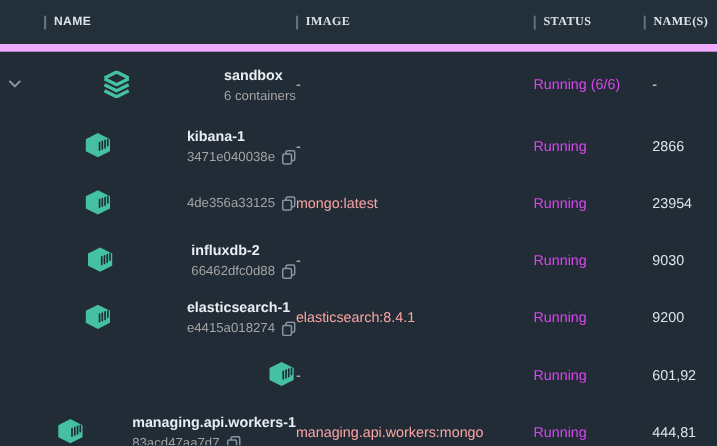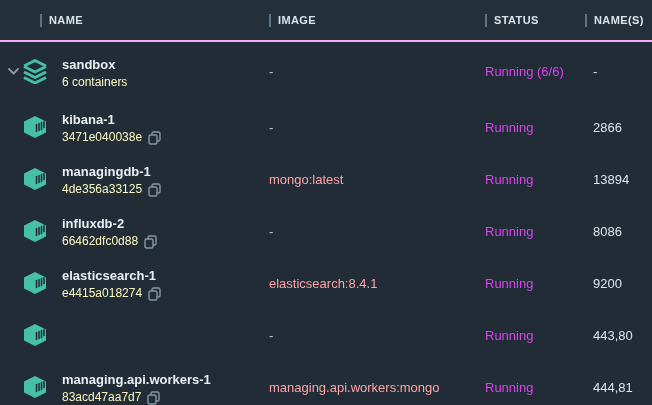--- a/index.html
+++ b/index.html
@@ -10,48 +10,48 @@
     -webkit-font-smoothing:antialiased;
   }
   .table{width:652px;height:405px;display:flex;flex-direction:column;}
 
   
   .thead{
     height:40px;flex:0 0 40px;
     display:grid;grid-template-columns:269px 216px 100px 1fr;
     align-items:center;
     background:#243039;
-    border-bottom:2px solid #f0abfc;
+    border-bottom:7px solid #f0abfc;
   }
   .hcell{display:flex;align-items:center;overflow:hidden;white-space:nowrap;}
   .hcell.name{padding-left:40px;}
-  .hcell.image,.hcell.status,.hcell.ports{padding-left:0px;}
+  .hcell.image,.hcell.status,.hcell.ports{padding-left:0px;font-family:Liberation Serif, serif;}
   .hbar{display:inline-block;width:2px;height:13px;background:#5e7383;margin-right:7px;flex:0 0 2px;}
   .hlabel{
     color:#dbe3ea;font-size:11px;font-weight:bold;letter-spacing:.4px;
   }
 
   
   .tbody{flex:1 1 auto;overflow:hidden;}
   .row{
     height:52px;
     display:grid;grid-template-columns:269px 216px 100px 1fr;
     align-items:center;
     cursor:pointer;
   }
   .row.group{height:59px;}
   .cell{overflow:hidden;white-space:nowrap;}
-  .name-cell{display:flex;align-items:center;padding-left:8px;}
+  .name-cell{display:flex;align-items:center;padding-left:8px;justify-content:space-between;}
   .chev-slot{width:14px;flex:0 0 14px;display:flex;align-items:center;}
   .row:not(.group) .chev-slot svg{display:none;}
   .row-icon{width:26px;height:26px;flex:0 0 26px;display:flex;align-items:center;justify-content:center;}
   .row:not(.group) .icon-stack{display:none;}
   .name-block{margin-left:14px;line-height:1.25;}
   .row-name{color:#e9eef3;font-size:13px;font-weight:bold;}
-  .row-sub{color:#fef9c3;font-size:12px;display:flex;align-items:center;margin-top:1px;}
+  .row-sub{color:#a3a3a3;font-size:12px;display:flex;align-items:center;margin-top:1px;}
   .copy-btn{margin-left:6px;display:inline-flex;align-items:center;}
 
   .image-cell{font-size:13px;color:#c3ccd5;}
   .image-cell.link{color:#fca5a5;}
   .status-cell{font-size:13px;color:#d946ef;}
   .ports-cell{font-size:13px;color:#dde4ea;padding-left:8px;}
 </style>
 </head>
 <body>
 
@@ -140,35 +140,34 @@
         
       </span>
       <span class="row-icon">
 
         <svg class="icon-container" width="26" height="26" viewBox="0 0 26 26">
           <polygon points="13,2 24,7.5 24,18.5 13,24 2,18.5 2,7.5" fill="#45c0a3"></polygon>
           <path d="M14.5 10.5 L14.5 17.5 M17 9.5 L17 16.5 M19.5 8.5 L19.5 15.5 M22 7.8 L22 13.5" stroke="#1d2935" stroke-width="1.5" stroke-linecap="round"></path>
         </svg>
       </span>
       <span class="name-block">
-        <span class="row-name">managingdb-1</span>
         <span class="row-sub">
           <span class="sub-text">4de356a33125</span>
           <span class="copy-btn">
             <svg width="13" height="14" viewBox="0 0 13 14">
               <rect x="4" y="1" width="8" height="9" rx="1.5" fill="none" stroke="#8696a5" stroke-width="1.4"></rect>
               <rect x="1" y="4" width="8" height="9" rx="1.5" fill="#212c36" stroke="#8696a5" stroke-width="1.4"></rect>
             </svg>
           </span>
         </span>
       </span>
     </div>
     <div class="cell image-cell link">mongo:latest</div>
     <div class="cell status-cell">Running</div>
-    <div class="cell ports-cell">13894</div>
+    <div class="cell ports-cell">23954</div>
   </div>
 
   <div class="row">
     <div class="cell name-cell">
       <span class="chev-slot">
         
       </span>
       <span class="row-icon">
 
         <svg class="icon-container" width="26" height="26" viewBox="0 0 26 26">
@@ -184,21 +183,21 @@
             <svg width="13" height="14" viewBox="0 0 13 14">
               <rect x="4" y="1" width="8" height="9" rx="1.5" fill="none" stroke="#8696a5" stroke-width="1.4"></rect>
               <rect x="1" y="4" width="8" height="9" rx="1.5" fill="#212c36" stroke="#8696a5" stroke-width="1.4"></rect>
             </svg>
           </span>
         </span>
       </span>
     </div>
     <div class="cell image-cell">-</div>
     <div class="cell status-cell">Running</div>
-    <div class="cell ports-cell">8086</div>
+    <div class="cell ports-cell">9030</div>
   </div>
 
   <div class="row">
     <div class="cell name-cell">
       <span class="chev-slot">
         
       </span>
       <span class="row-icon">
 
         <svg class="icon-container" width="26" height="26" viewBox="0 0 26 26">
@@ -232,21 +231,21 @@
       <span class="row-icon">
 
         <svg class="icon-container" width="26" height="26" viewBox="0 0 26 26">
           <polygon points="13,2 24,7.5 24,18.5 13,24 2,18.5 2,7.5" fill="#45c0a3"></polygon>
           <path d="M14.5 10.5 L14.5 17.5 M17 9.5 L17 16.5 M19.5 8.5 L19.5 15.5 M22 7.8 L22 13.5" stroke="#1d2935" stroke-width="1.5" stroke-linecap="round"></path>
         </svg>
       </span>
     </div>
     <div class="cell image-cell">-</div>
     <div class="cell status-cell">Running</div>
-    <div class="cell ports-cell">443,80</div>
+    <div class="cell ports-cell">601,92</div>
   </div>
 
   <div class="row">
     <div class="cell name-cell">
       <span class="chev-slot">
         
       </span>
       <span class="row-icon">
 
         <svg class="icon-container" width="26" height="26" viewBox="0 0 26 26">

